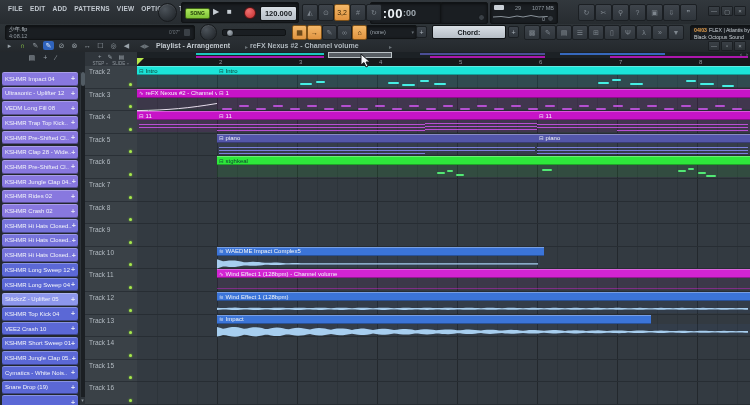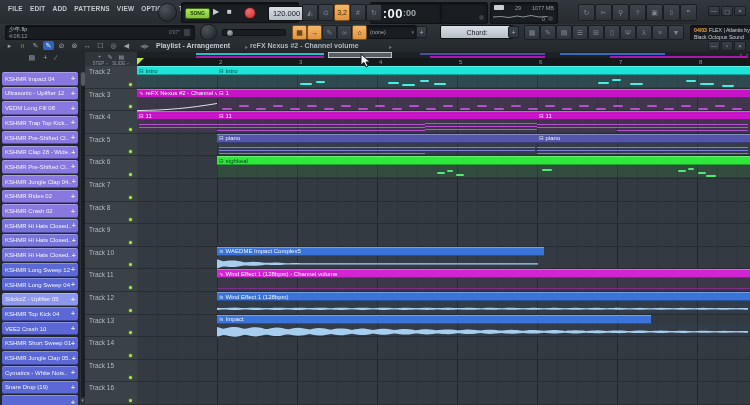--- a/index.html
+++ b/index.html
@@ -15,23 +15,23 @@
   .knob{border-radius:50%;background:radial-gradient(circle at 35% 30%,#4C535A,#282D32 72%);
         border:1px solid #171A1D;box-shadow:inset 0 1px 1px rgba(255,255,255,.10);}
   .inset{background:#1A1E22;border:1px solid #101315;border-radius:2px;
          box-shadow:inset 0 1px 3px rgba(0,0,0,.55);}
   .tbtn{display:inline-flex;align-items:center;justify-content:center;
         background:linear-gradient(#3E444B,#2F353B);border:1px solid #1B1F23;border-radius:2px;
         color:#A9B2BA;font-size:7px;line-height:1;cursor:default;}
   .tbtn.orange{background:linear-gradient(#F4B869,#E09440);color:#3A2505;border-color:#7C5018;}
   .tbtn.green{background:linear-gradient(#ACE75E,#7FC336);color:#1E3A06;border-color:#3E6414;}
   .tbtn.dim{color:#7E868E;}
-  .lcd{background:linear-gradient(#D9DFE5,#B6BEC6);color:#14181C;font-weight:normal;
+  .lcd{background:linear-gradient(#D9DFE5,#B6BEC6);color:#14181C;font-weight:bold;
        border-radius:2px;border:1px solid #101315;font-size:7.5px;
-       display:flex;align-items:center;justify-content:center;margin-left:8px;}
+       display:flex;align-items:center;justify-content:center;}
   #time-main{font-size:13px;font-weight:bold;color:#EEF3F7;letter-spacing:.5px;}
   #time-sub{font-size:9px;font-weight:bold;color:#9FA8B0;}
   .tinytxt{font-size:5.5px;color:#939CA4;}
   #row2{position:absolute;left:0;top:24px;width:750px;height:16px;
         background:linear-gradient(#2E3438,#282D31);border-bottom:1px solid #14171A;}
   .slider{background:#1A1E22;border-radius:2px;border:1px solid #101315;}
   .sliderdot{width:6px;height:6px;border-radius:50%;
              background:radial-gradient(circle at 35% 30%,#ADB5BD,#5A6269);border:1px solid #14171A;}
   #hint-panel{font-size:5.2px;line-height:1.25;padding:1px 3px;color:#C9D0D6;}
   #hint-code{color:#E8A04C;font-weight:bold;margin-right:2px;}

